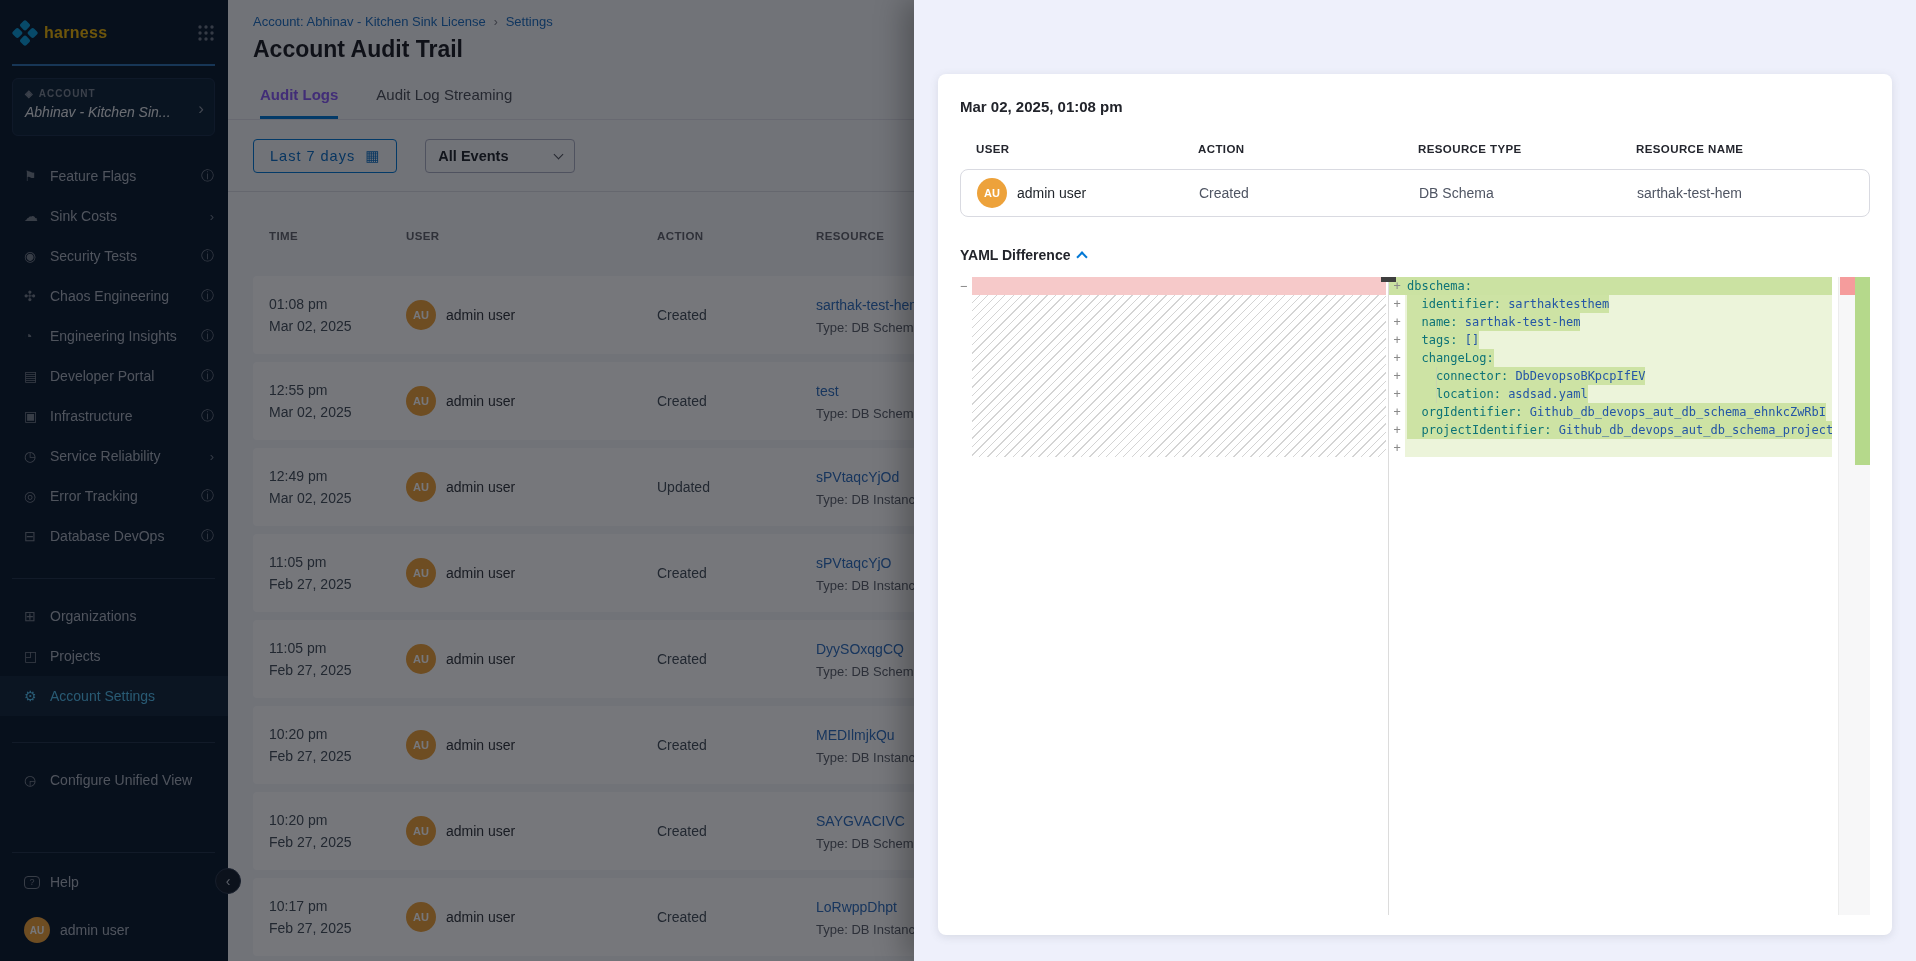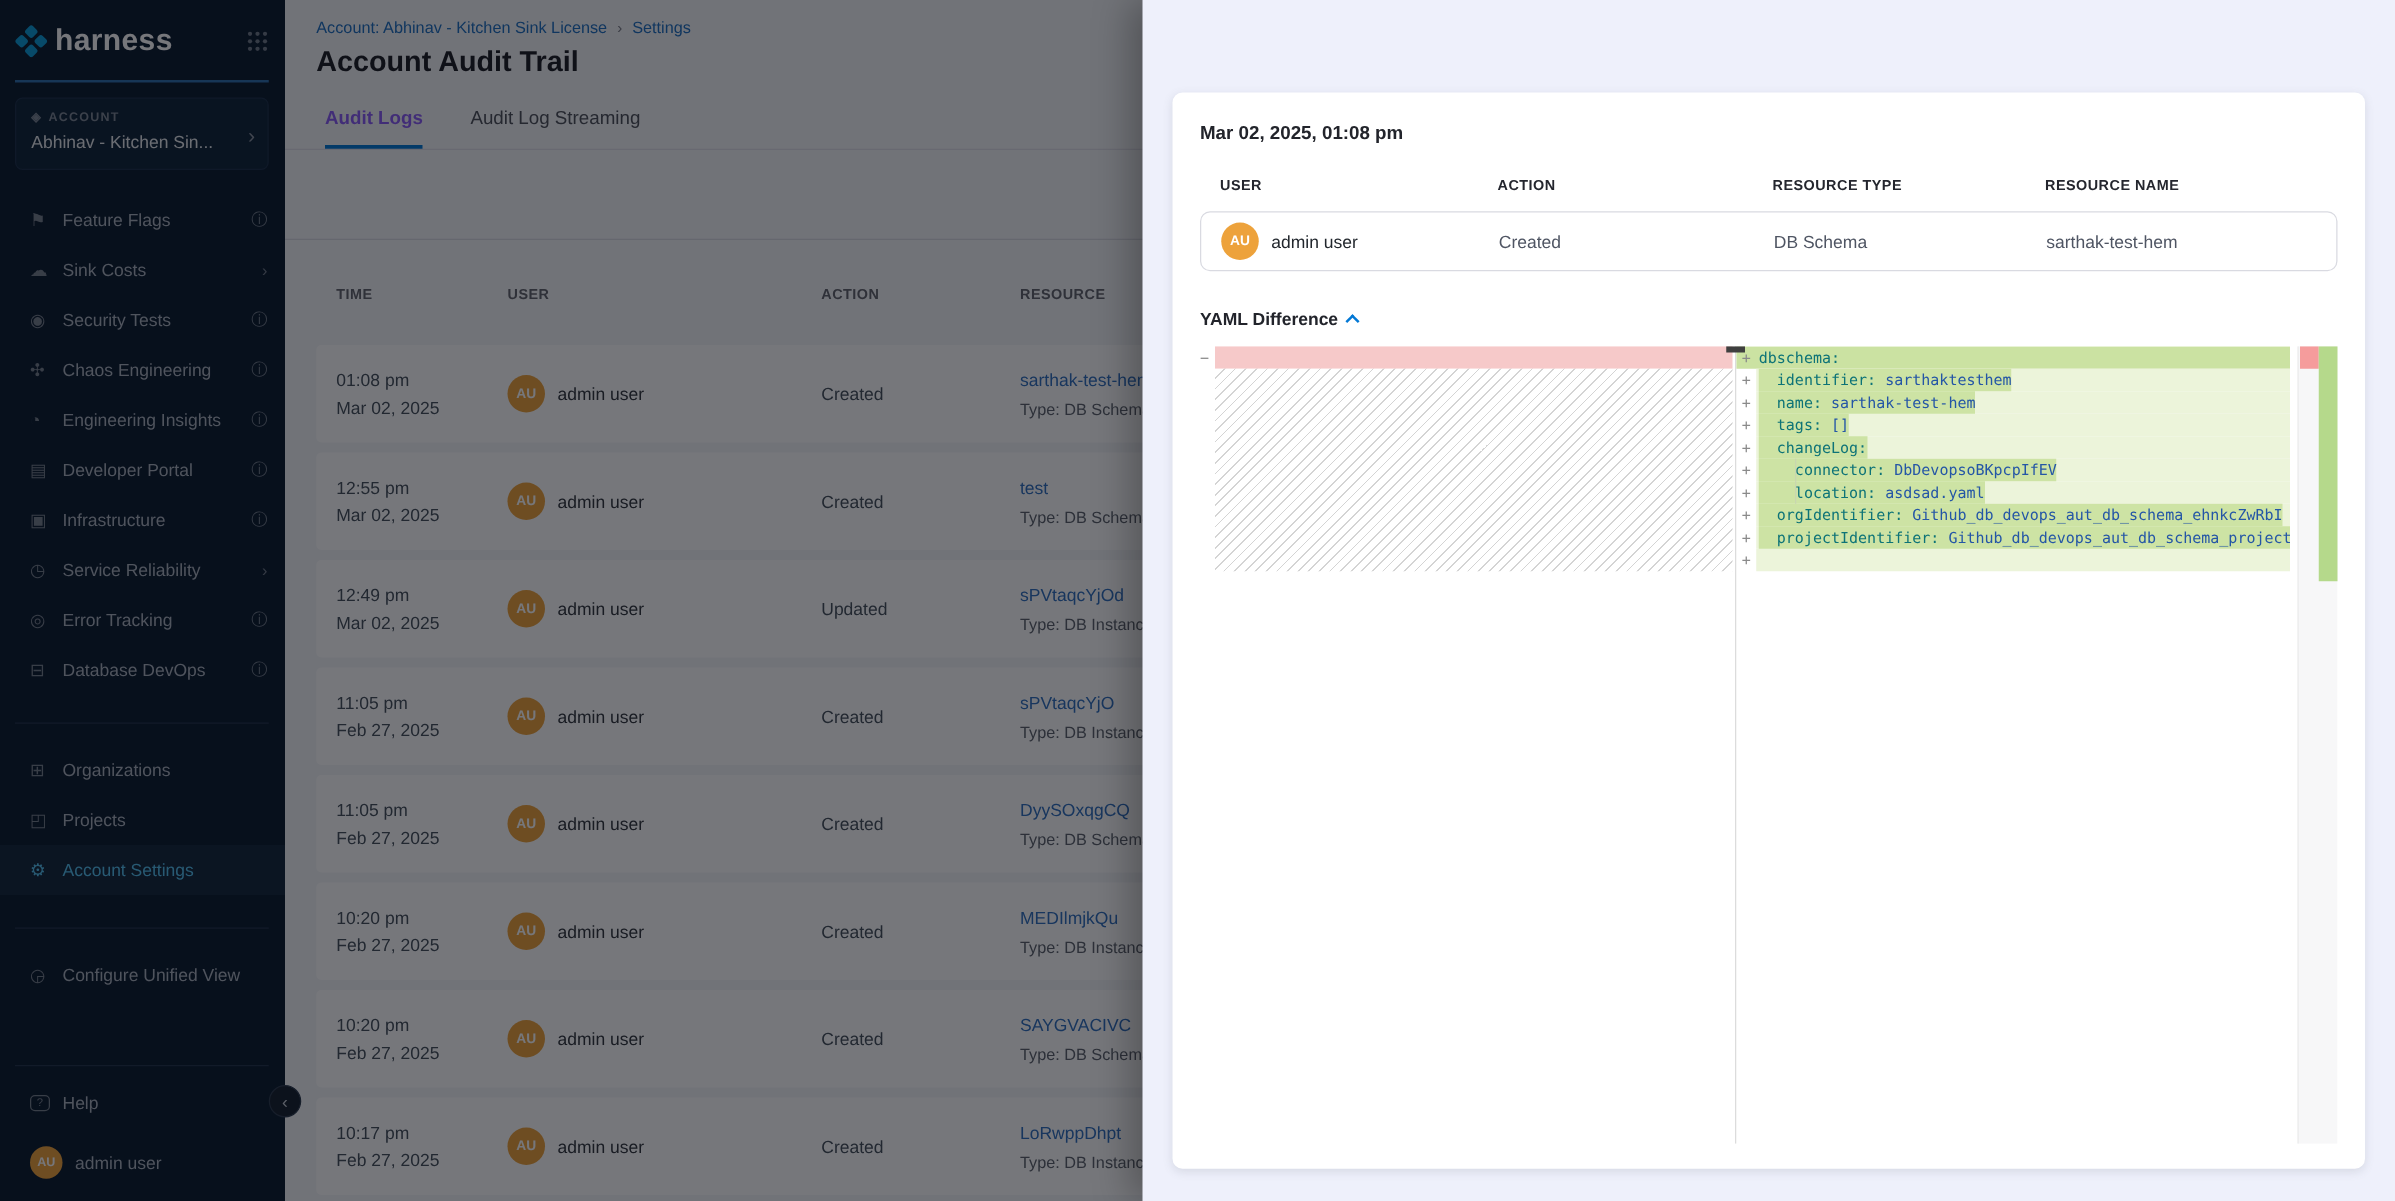--- a/index.html
+++ b/index.html
@@ -2,27 +2,27 @@
 <html><head>
 <meta charset="utf-8">
 <style>
   * { margin:0; padding:0; box-sizing:border-box; }
   html,body { width:1916px; height:961px; overflow:hidden; font-family:"Liberation Sans", sans-serif; background:#f4f5f8; position:relative; }
 
   
   .sidebar { position:absolute; left:0; top:0; width:228px; height:961px; background:#0a1b2e; z-index:1; }
   .logo-row { position:absolute; top:16px; left:12px; right:12px; height:34px; display:flex; align-items:center; }
   .logo-mark { width:26px; height:26px; }
-  .logo-text { color:#ffffff; font-size:24px; font-weight:700; letter-spacing:.3px; margin-left:6px; }
+  .logo-text { color:#eab308; font-size:16px; font-weight:700; letter-spacing:.3px; margin-left:6px; }
   .apps-grid { margin-left:auto; width:20px; height:20px; }
   .blue-rule { position:absolute; top:64px; left:12px; right:13px; height:2px; background:#2e6fae; }
   .account-card { position:absolute; top:78px; left:12px; right:13px; height:58px; background:#0f2438; border:1px solid #1c3platform049; border:1px solid #1c3049; border-radius:6px; padding:9px 12px; cursor:pointer; }
   .acct-top { display:flex; align-items:center; gap:5px; font-size:10px; letter-spacing:1px; color:#7d8794; font-weight:700; }
   .acct-ico { font-size:10px; color:#7d8794; }
-  .acct-name { margin-top:5px; color:#e4e8ec; font-size:14px; }
+  .acct-name { margin-top:5px; color:#e4e8ec; font-size:14px;font-style:italic; }
   .acct-chev { position:absolute; right:10px; top:20px; color:#8a93a0; font-size:17px; }
   .nav-group { position:absolute; left:0; right:0; }
   .nav-item { height:40px; display:flex; align-items:center; padding:0 14px 0 24px; cursor:pointer; color:#a9b1bc; }
   .nav-item .nav-ico { width:26px; font-size:14px; color:#77808c; flex:none; }
   .nav-item .nav-label { font-size:14px; }
   .nav-item .nav-badge { margin-left:auto; font-size:13px; color:#6f7a87; }
   .nav-item.active { background:#13263b; }
   .nav-item.active .nav-label, .nav-item.active .nav-ico { color:#53bfee; }
   .side-div { position:absolute; left:12px; right:13px; height:1px; background:#22334a; }
   .help-ico { width:16px; height:13px; border:1.5px solid #77808c; border-radius:4px; font-size:9px; color:#77808c; display:flex; align-items:center; justify-content:center; margin-right:10px; flex:none; }
@@ -258,20 +258,30 @@
   </div>
   <h1 class="page-title">Account Audit Trail</h1>
 
   <div class="tabs-row">
 
       <div class="tab active">Audit Logs</div>
 
       <div class="tab">Audit Log Streaming</div>
     </div>
 
+  <div class="filters">
+    <button class="btn-date">
+      <span>Last 7 days</span>
+      <span class="cal-ico">▦</span>
+    </button>
+    <button class="btn-select">
+      <span>All Events</span>
+      <span class="chev-down"></span>
+    </button>
+  </div>
 
   <div class="mid-div"></div>
 
   <div class="audit-head">
     <div>TIME</div>
     <div>USER</div>
     <div>ACTION</div>
     <div>RESOURCE</div>
   </div>
 

